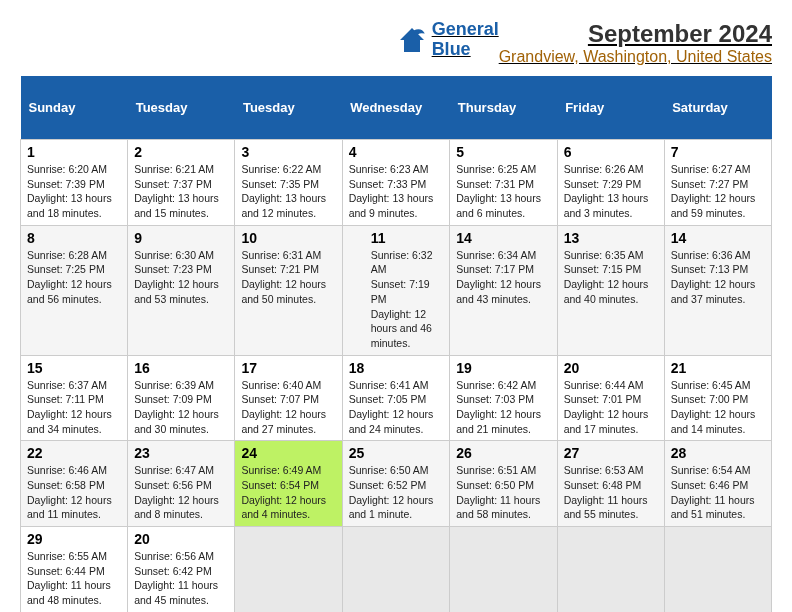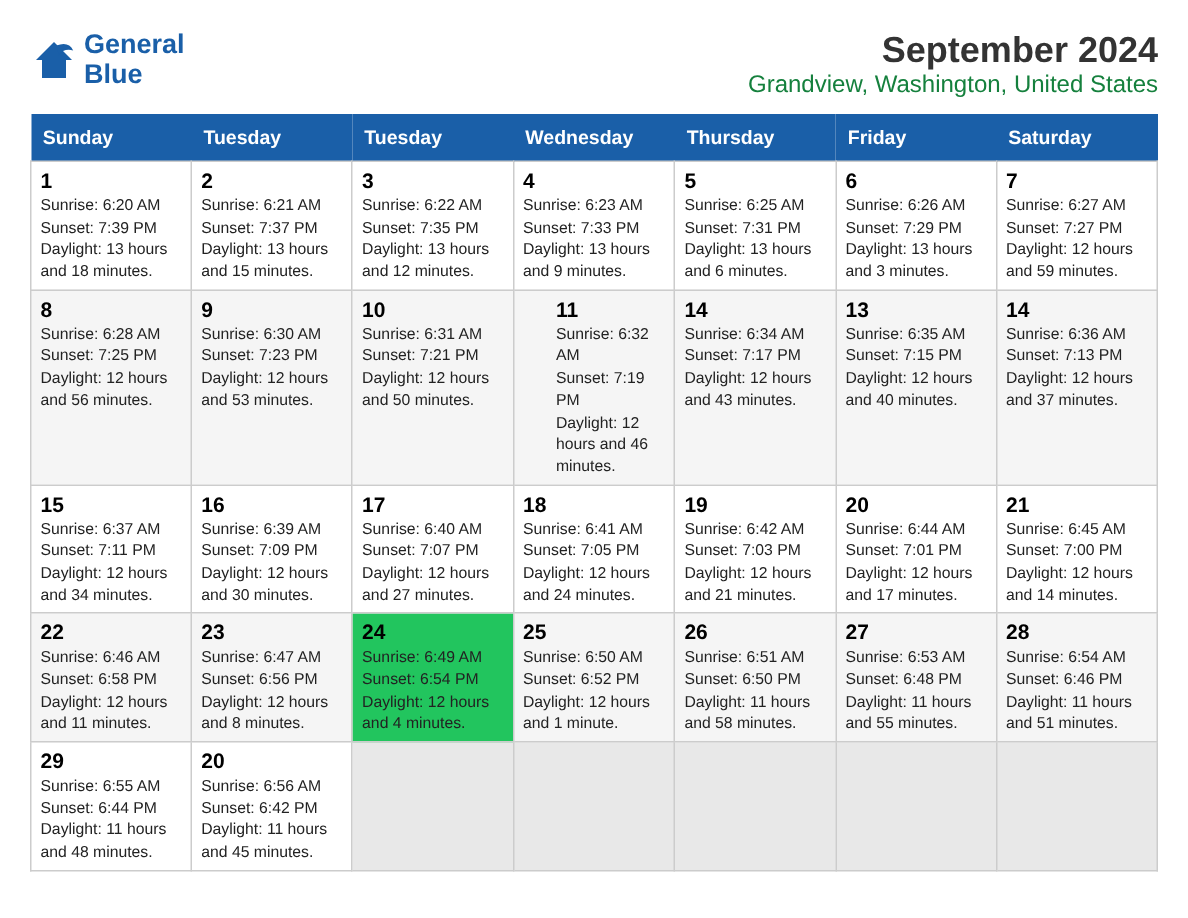--- a/index.html
+++ b/index.html
@@ -5,23 +5,24 @@
     * { box-sizing: border-box; margin: 0; padding: 0; }
     body {
       font-family: Arial, sans-serif;
       background: #fff;
       width: 792px;
       min-height: 612px;
       padding: 20px;
     }
     .header {
       display: flex;
-      justify-content: space-between;
+      justify-content: flex-end;
       align-items: flex-start;
       margin-bottom: 10px;
+      text-decoration: underline;
     }
     .logo {
       display: flex;
       align-items: center;
       gap: 4px;
     }
     .logo-text {
       font-size: 18px;
       font-weight: bold;
       line-height: 1.1;
@@ -33,32 +34,32 @@
       height: 32px;
     }
     .title-block { text-align: right; }
     .month-title {
       font-size: 24px;
       font-weight: bold;
       color: #333;
     }
     .location {
       font-size: 16px;
-      color: #15803d;
+      color: #a16207;
     }
     table {
       width: 100%;
       border-collapse: collapse;
       font-size: 11px;
     }
     th {
       background: #1a5fa8;
       color: white;
       text-align: left;
-      padding: 8px 8px;
+      padding: 24px 8px;
       font-size: 13px;
       font-weight: bold;
     }
     td {
       border: 1px solid #ccc;
       vertical-align: top;
       padding: 4px 6px;
       width: 108px;
       min-height: 80px;
       background: #fff;
@@ -207,21 +208,21 @@
       </tr>
       <tr class="week-row" style="background: rgb(245, 245, 245);">
         <td style="background: rgb(245, 245, 245);">
           <span class="day-num">22</span>
           <div class="day-info">Sunrise: 6:46 AM<br>Sunset: 6:58 PM<br>Daylight: 12 hours and 11 minutes.</div>
         </td>
         <td style="background: rgb(245, 245, 245);">
           <span class="day-num">23</span>
           <div class="day-info">Sunrise: 6:47 AM<br>Sunset: 6:56 PM<br>Daylight: 12 hours and 8 minutes.</div>
         </td>
-        <td style="background: #22c55e;">
+        <td style="background: #bef264;">
           <span class="day-num">24</span>
           <div class="day-info">Sunrise: 6:49 AM<br>Sunset: 6:54 PM<br>Daylight: 12 hours and 4 minutes.</div>
         </td>
         <td style="background: rgb(245, 245, 245);">
           <span class="day-num">25</span>
           <div class="day-info">Sunrise: 6:50 AM<br>Sunset: 6:52 PM<br>Daylight: 12 hours and 1 minute.</div>
         </td>
         <td style="background: rgb(245, 245, 245);">
           <span class="day-num">26</span>
           <div class="day-info">Sunrise: 6:51 AM<br>Sunset: 6:50 PM<br>Daylight: 11 hours and 58 minutes.</div>

